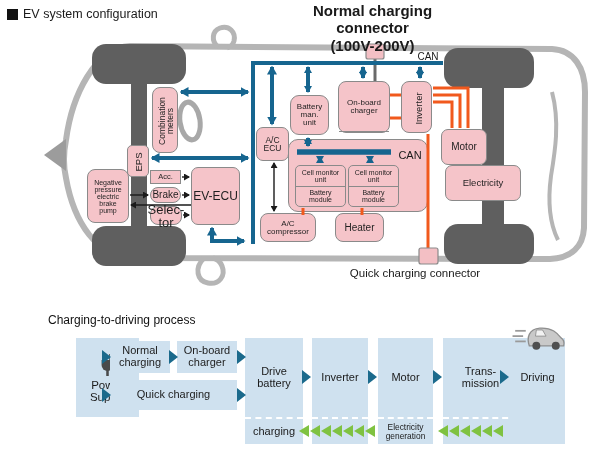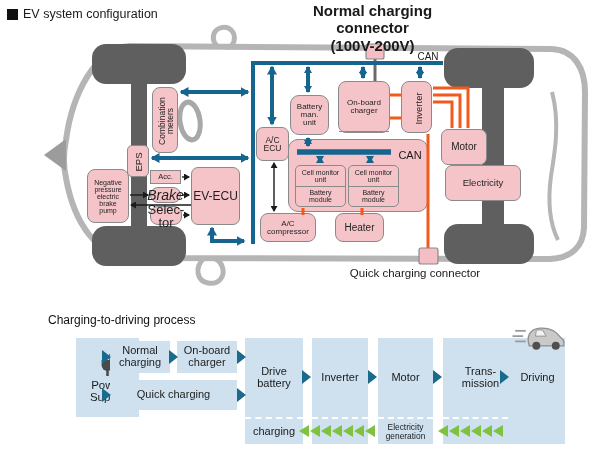--- a/index.html
+++ b/index.html
@@ -76,21 +76,21 @@
 </div>
 <div class="pbox" style="left:127px;top:145px;width:22px;height:32px;border-radius:5px;">
   <div class="vtext" style="width:32px;height:22px;left:-5px;top:5px;font-size:9.5px;">EPS</div>
 </div>
 <div class="pbox" style="left:87px;top:169px;width:42px;height:54px;font-size:7px;border-radius:8px;">Negative
 pressure
 electric
 brake
 pump</div>
 <div class="pbox" style="left:150px;top:170px;width:31px;height:14px;font-size:7.5px;border-radius:0;">Acc.</div>
-<div class="pbox" style="left:150px;top:187px;width:31px;height:16px;font-size:14px;border-radius:8px;font-style:italic;">Brake</div>
+<div class="pbox" style="left:150px;top:187px;width:31px;height:16px;font-size:10px;border-radius:8px;">Brake</div>
 <div class="pbox" style="left:150px;top:206px;width:32px;height:19px;font-size:13px;border-radius:8px;">Selec-
 tor</div>
 <div class="pbox" style="left:191px;top:167px;width:49px;height:58px;font-size:12px;border-radius:7px;">EV-ECU</div>
 <div class="pbox" style="left:256px;top:127px;width:33px;height:34px;font-size:8.5px;border-radius:7px;">A/C
 ECU</div>
 <div class="pbox" style="left:290px;top:95px;width:39px;height:40px;font-size:8px;border-radius:9px;">Battery
 man.
 unit</div>
 <div class="pbox split" style="left:338px;top:81px;width:52px;height:52px;font-size:8px;border-radius:8px;">
   <div class="half">On-board

